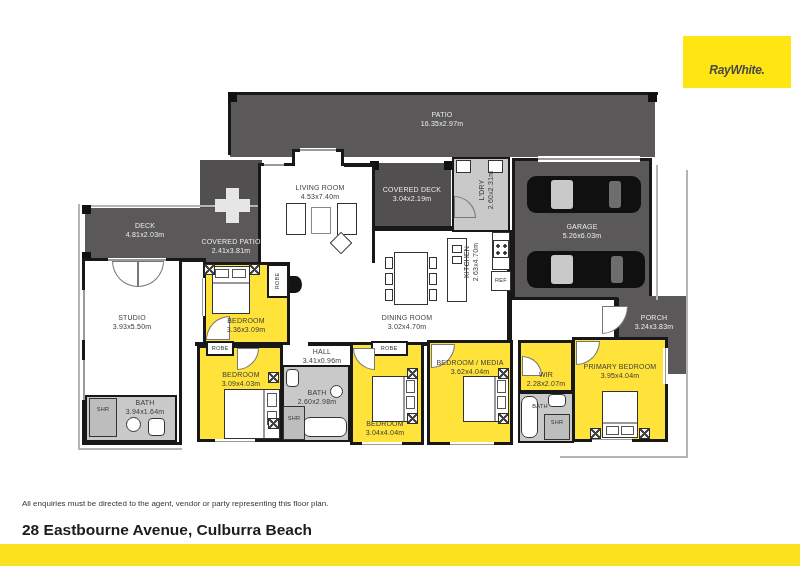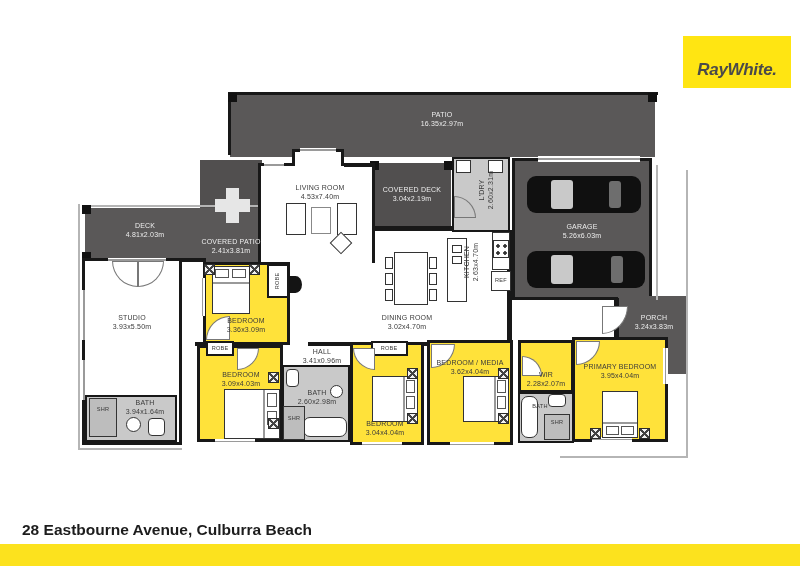--- a/index.html
+++ b/index.html
@@ -40,21 +40,21 @@
   .car{position:absolute;background:#101010;border-radius:9px;}
   .glass{position:absolute;background:#C9C9C9;border-radius:3px;}
   .arc{position:absolute;background:#fff;border:1px solid #777;}
   .tub{position:absolute;background:#fff;border:1.5px solid #333;border-radius:7px;}
   .circ{position:absolute;background:#fff;border:1.5px solid #333;border-radius:50%;}
   .half-table{position:absolute;background:#141414;border-radius:0 50% 50% 0;}
   .plus-bar{position:absolute;background:#E6E6E6;}
   #logo{
     position:absolute;left:683px;top:36px;width:108px;height:52px;background:#FFE512;
     display:flex;align-items:center;justify-content:center;padding-top:16px;
-    font-style:italic;font-weight:bold;font-size:17px;color:#4A4A4A;letter-spacing:-0.3px;
+    font-style:italic;font-weight:bold;font-size:12px;color:#4A4A4A;letter-spacing:-0.3px;
   }
   #disclaimer{position:absolute;left:22px;top:499px;font-size:8px;line-height:1.35;color:#333;}
   #address{position:absolute;left:22px;top:521px;font-size:15.5px;font-weight:bold;color:#1c1c1c;}
   #bottom-bar{position:absolute;left:0;top:544px;width:800px;height:22px;background:#FCE21E;}
 </style>
 </head>
 <body>
 
 <div id="plan">
 
@@ -339,15 +339,16 @@
     <span>SHR</span>
   </div>
 
 </div>
 
 <div id="logo">
   <span>RayWhite.</span>
 </div>
 
 <div id="disclaimer">
+  <div>All enquiries must be directed to the agent, vendor or party representing this floor plan.</div>
 </div>
 <div id="address">28 Eastbourne Avenue, Culburra Beach</div>
 <div id="bottom-bar"></div>
 
 </body></html>

